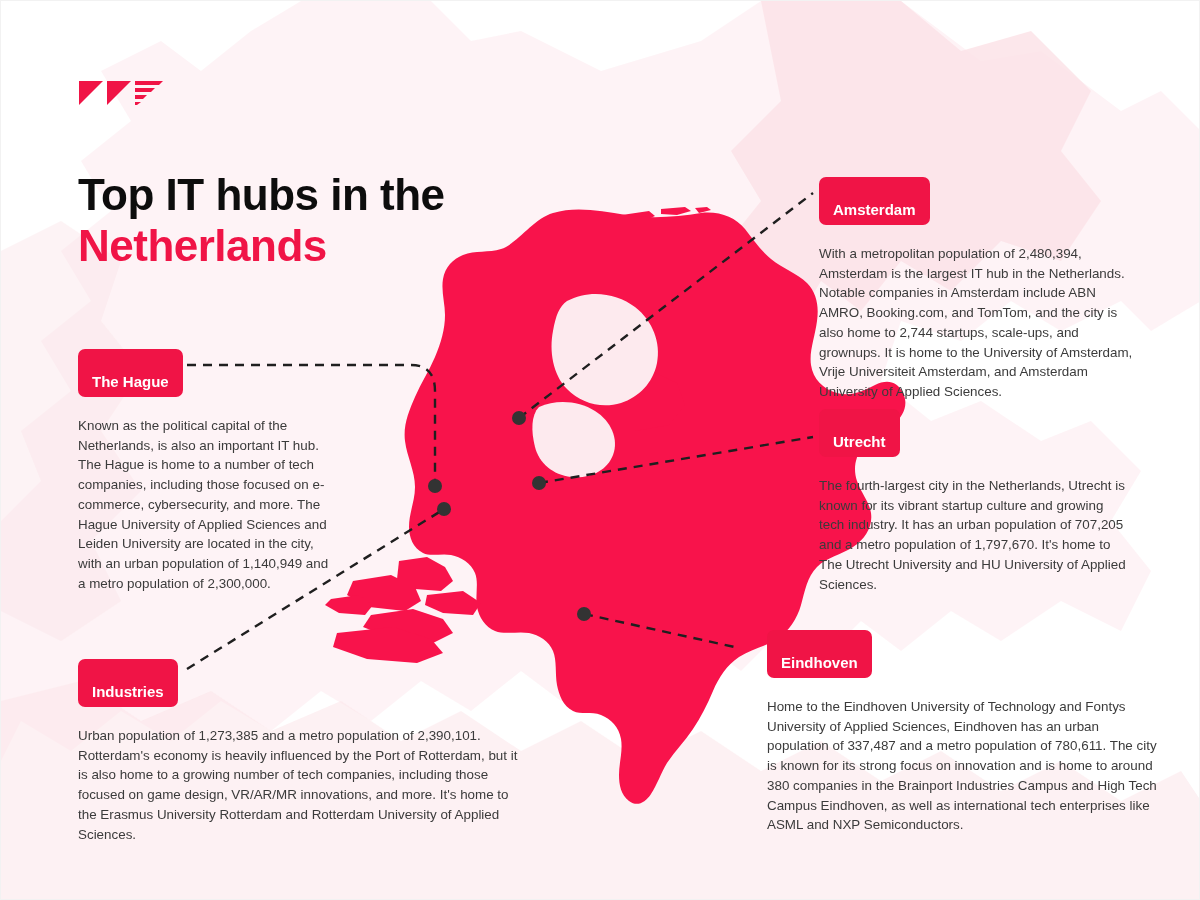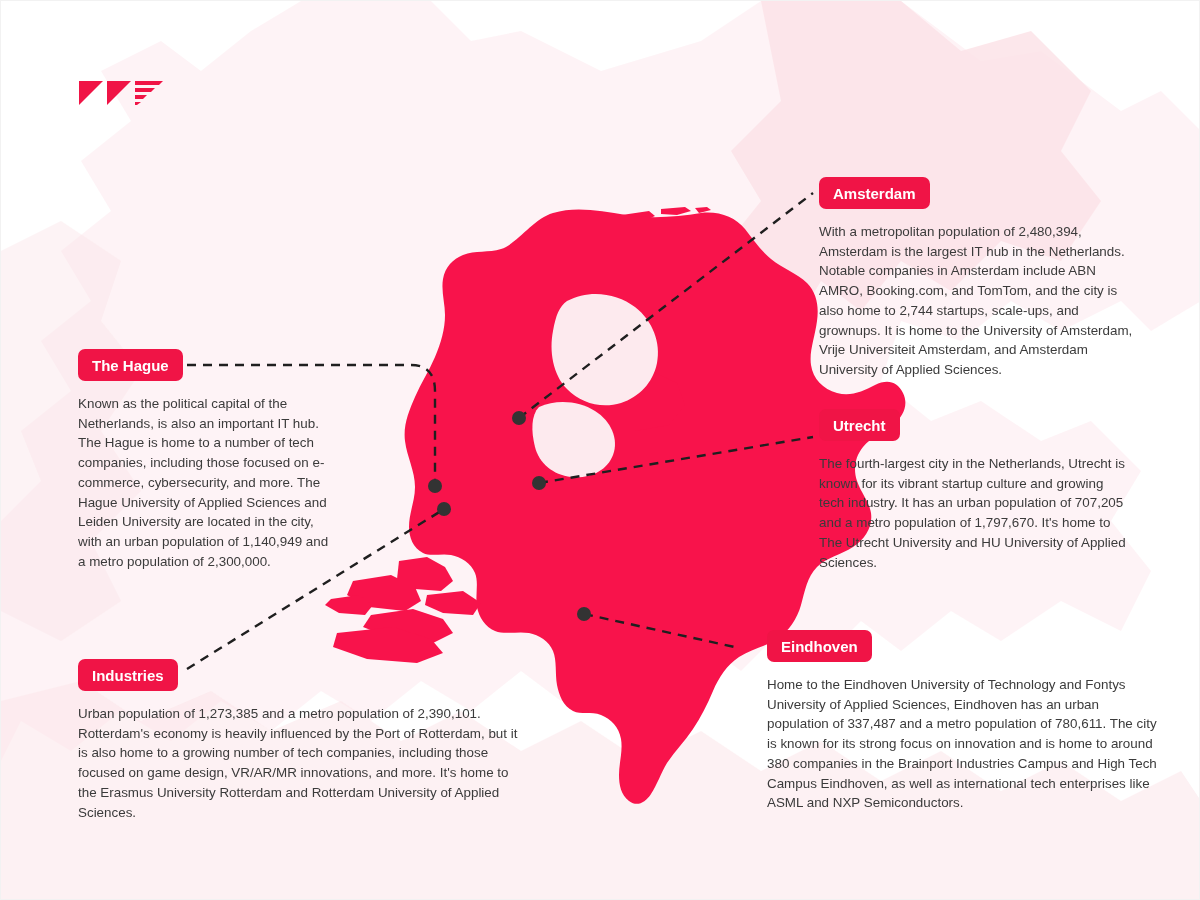--- a/index.html
+++ b/index.html
@@ -34,27 +34,27 @@
     letter-spacing: -0.5px; line-height: 1.16;
   }
 
   .panel { position: absolute; }
   .badge {
     display: inline-block;
     background: #f01446;
     color: #ffffff;
     font-size: 15px;
     font-weight: 700;
-    padding: 9px 14px 8px 14px;
+    padding: 25px 14px 8px 14px;
     border-radius: 7px;
     white-space: nowrap;
     line-height: 1;
   }
   .body-text {
-    margin-top: 13px;
+    margin-top: 19px;
     font-size: 13.4px;
     line-height: 1.47;
     color: #3b3b3b;
   }
 
   
   #panel-the-hague   { left: 77px;  top: 348px; width: 252px; }
   #panel-rotterdam   { left: 77px;  top: 658px; width: 452px; }
   #panel-amsterdam   { left: 818px; top: 176px; width: 322px; }
   #panel-utrecht     { left: 818px; top: 408px; width: 312px; }
@@ -202,20 +202,24 @@
     <polygon points="0,2 24,2 0,26" fill="#f01446"></polygon>
     <polygon points="28,2 52,2 28,26" fill="#f01446"></polygon>
     <g fill="#f01446">
       <polygon points="56,2 84,2 80,6 56,6"></polygon>
       <polygon points="56,9 76,9 72,13 56,13"></polygon>
       <polygon points="56,16 68,16 64,20 56,20"></polygon>
       <polygon points="56,23 62,23 58,26 56,26"></polygon>
     </g>
   </svg>
 
+  <div class="title-block">
+    <div class="title-line1">Top IT hubs in the</div>
+    <div class="title-line2">Netherlands</div>
+  </div>
 
   <div class="panel" id="panel-the-hague">
     <span class="badge">The Hague</span>
     <p class="body-text">Known as the political capital of the Netherlands, is also an important IT hub. The Hague is home to a number of tech companies, including those focused on e-commerce, cybersecurity, and more. The Hague University of Applied Sciences and Leiden University are located in the city, with an urban population of 1,140,949 and a metro population of 2,300,000.</p>
   </div>
 
   <div class="panel" id="panel-rotterdam">
     <span class="badge">Industries</span>
     <p class="body-text">Urban population of 1,273,385 and a metro population of 2,390,101. Rotterdam's economy is heavily influenced by the Port of Rotterdam, but it is also home to a growing number of tech companies, including those focused on game design, VR/AR/MR innovations, and more. It's home to the Erasmus University Rotterdam and Rotterdam University of Applied Sciences.</p>
   </div>

